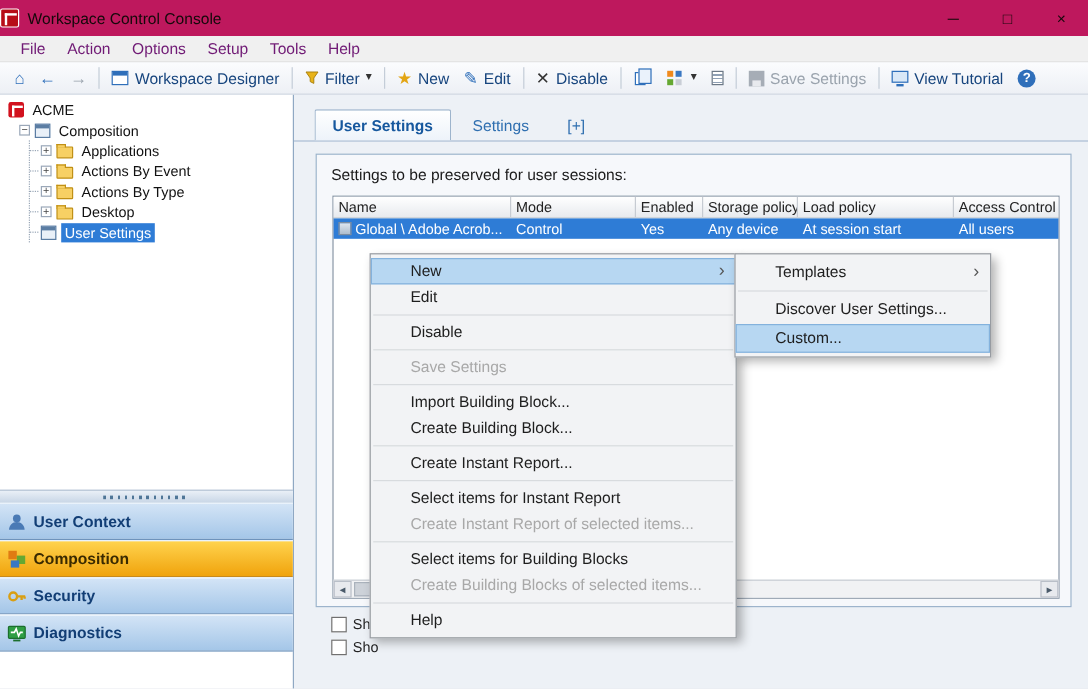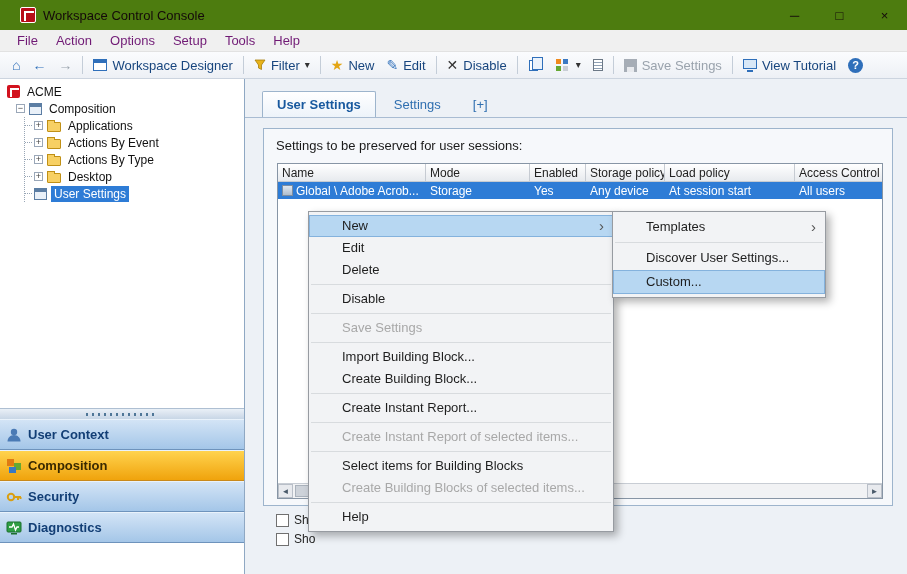--- a/index.html
+++ b/index.html
@@ -1,20 +1,20 @@
 <!DOCTYPE html>
 <html><head>
 <meta charset="utf-8">
 <style>
   * { margin:0; padding:0; box-sizing:border-box; }
   body { font-family:"Liberation Sans", sans-serif; background:#dfe3e8; }
   .window { position:relative; width:907px; height:574px; background:#EDF1F6; overflow:hidden; font-size:13px; color:#1a1a1a; }
 
   
-  .titlebar { position:absolute; left:0; top:0; width:907px; height:30px; background:#4d7c0f; display:flex; align-items:center; padding-left:20px; }
+  .titlebar { position:absolute; left:0; top:0; width:907px; height:30px; background:#be185d; display:flex; align-items:center; padding-left:0; }
   .app-icon { width:16px; height:16px; background:#b70d18; border:1px solid #ffffff; border-radius:2px; position:relative; margin-right:7px; }
   .app-icon::after { content:""; position:absolute; left:3px; top:3px; width:8px; height:8px; border:2px solid #fff; border-right:none; border-bottom:none; }
   .titlebar .title { font-size:13px; color:#14090a; }
   .win-controls { margin-left:auto; display:flex; height:30px; }
   .win-controls span { width:45px; height:30px; display:flex; align-items:center; justify-content:center; color:#14090a; font-size:13px; cursor:default; }
 
   
   .menubar { position:absolute; left:0; top:30px; width:907px; height:22px; background:#f0f0f0; display:flex; align-items:center; padding-left:8px; border-bottom:1px solid #e2e2e2; }
   .menubar .menu-item { padding:2px 9px; color:#701a75; }
 
@@ -262,21 +262,21 @@
           <div class="th" style="width:56px">Enabled</div>
           <div class="th" style="width:79px">Storage policy</div>
           <div class="th" style="width:130px">Load policy</div>
           <div class="th" style="width:87px; border-right:none">Access Control</div>
         </div>
         <div class="trow-data">
           <div class="td" style="width:148px">
               <span class="row-icon"></span>
               <span>Global \ Adobe Acrob...</span>
             </div>
-          <div class="td" style="width:104px">Storage</div>
+          <div class="td" style="width:104px">Control</div>
           <div class="td" style="width:56px">Yes</div>
           <div class="td" style="width:79px">Any device</div>
           <div class="td" style="width:130px">At session start</div>
           <div class="td" style="width:87px">All users</div>
         </div>
         <div class="hscroll">
           <span class="sarrow">◄</span>
           <span class="sthumb"></span>
           <span class="sarrow right">►</span>
         </div>
@@ -292,31 +292,31 @@
     <span class="cb"></span>
     <span>Sho</span>
   </div>
 
   <div class="cmenu" style="left:308px; top:211px; width:306px;">
     <div class="mi hl">
       <span>New</span>
       <span class="arrow">›</span>
     </div>
     <div class="mi"><span>Edit</span></div>
-    <div class="mi"><span>Delete</span></div>
     <div class="sep"></div>
     <div class="mi"><span>Disable</span></div>
     <div class="sep"></div>
     <div class="mi dis"><span>Save Settings</span></div>
     <div class="sep"></div>
     <div class="mi"><span>Import Building Block...</span></div>
     <div class="mi"><span>Create Building Block...</span></div>
     <div class="sep"></div>
     <div class="mi"><span>Create Instant Report...</span></div>
     <div class="sep"></div>
+    <div class="mi"><span>Select items for Instant Report</span></div>
     <div class="mi dis"><span>Create Instant Report of selected items...</span></div>
     <div class="sep"></div>
     <div class="mi"><span>Select items for Building Blocks</span></div>
     <div class="mi dis"><span>Create Building Blocks of selected items...</span></div>
     <div class="sep"></div>
     <div class="mi"><span>Help</span></div>
   </div>
 
   <div class="cmenu" style="left:612px; top:211px; width:214px;">
     <div class="mi smi">

